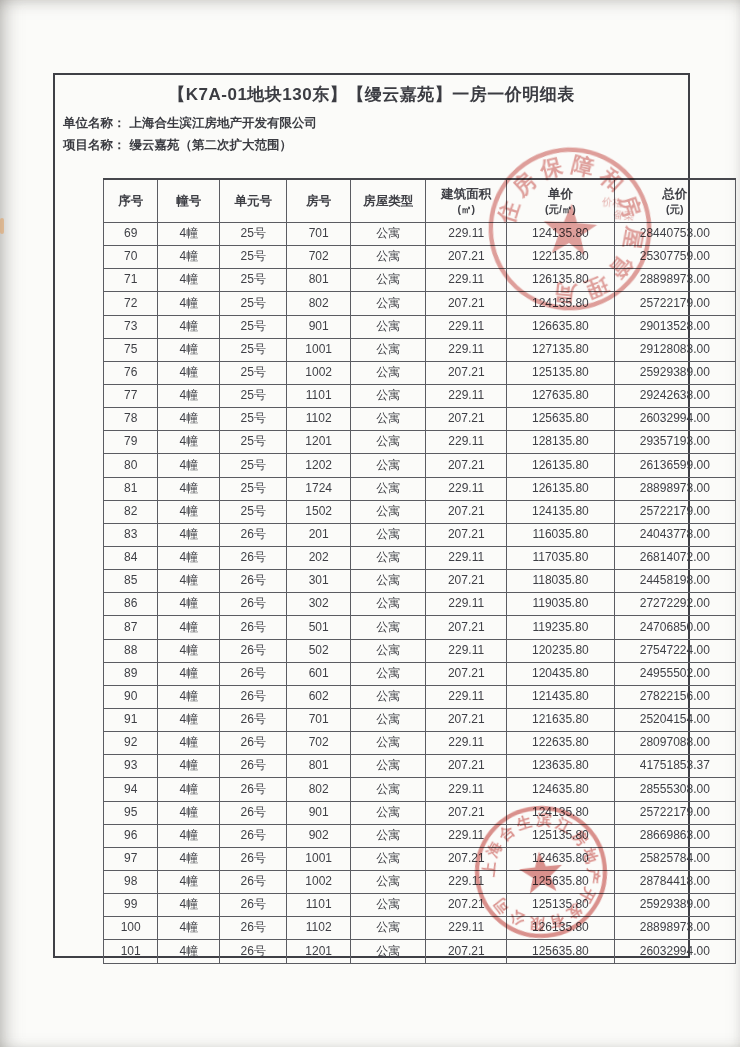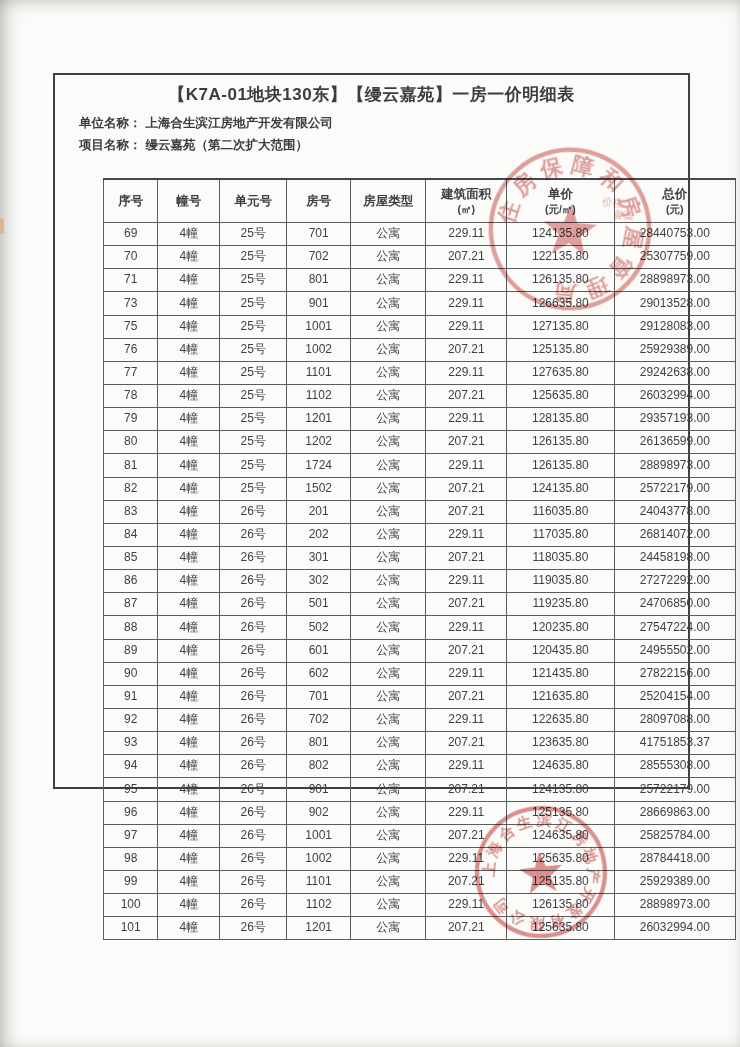--- a/index.html
+++ b/index.html
@@ -19,33 +19,33 @@
       inset 0 -10px 16px -13px rgba(140,138,132,.30);
   }
   .scan-artifact {
     position: absolute; left: 0; top: 218px;
     width: 4px; height: 16px;
     background: rgba(224,158,92,.55);
     border-radius: 2px;
   }
   .doc-box {
     position: absolute; left: 53px; top: 73px;
-    width: 637px; height: 716px;
+    width: 637px; height: 885px;
     border: 2px solid #3f4046;
     box-sizing: border-box;
     display: flex; flex-direction: column;
     background: transparent;
   }
   .doc-title {
     height: 38px; flex: none;
     display: flex; align-items: center; justify-content: center;
     font-size: 17px; font-weight: 700; letter-spacing: .5px;
     color: #3b3c42;
   }
-  .doc-info { flex: none; height: 65px; padding-left: 24px; }
+  .doc-info { flex: none; height: 65px; padding-left: 8px; }
   .info-line {
     height: 21.6px;
     display: flex; align-items: center;
     font-size: 12.5px; font-weight: 700; color: #3b3c42;
     white-space: nowrap;
   }
   .info-line .info-value { margin-left: 4px; }
   table.price-table {
     width: 100%; flex: none;
     border-collapse: collapse; table-layout: fixed;
@@ -157,20 +157,30 @@
           </tr>
           <tr>
             <td>71</td>
             <td>4幢</td>
             <td>25号</td>
             <td>801</td>
             <td>公寓</td>
             <td>229.11</td>
             <td>126135.80</td>
             <td>28898973.00</td>
+          </tr>
+          <tr>
+            <td>72</td>
+            <td>4幢</td>
+            <td>25号</td>
+            <td>802</td>
+            <td>公寓</td>
+            <td>207.21</td>
+            <td>124135.80</td>
+            <td>25722179.00</td>
           </tr>
           <tr>
             <td>73</td>
             <td>4幢</td>
             <td>25号</td>
             <td>901</td>
             <td>公寓</td>
             <td>229.11</td>
             <td>126635.80</td>
             <td>29013528.00</td>

